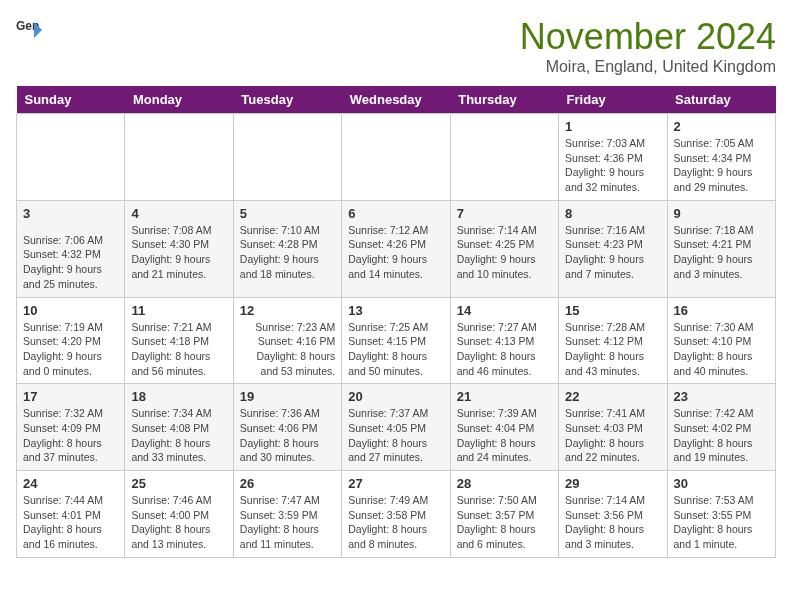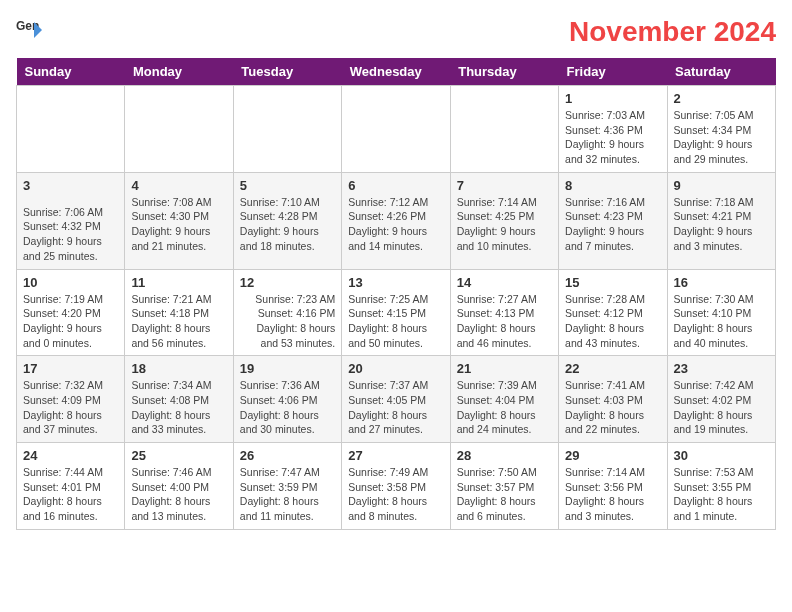--- a/index.html
+++ b/index.html
@@ -22,23 +22,23 @@
       gap: 4px;
     }
     .logo-icon {
       width: 28px;
       height: 28px;
     }
     .title-area {
       text-align: right;
     }
     .month-title {
-      font-size: 28px;
-      font-weight: bold;
-      color: #ef4444;
+      font-size: 36px;
+      font-weight: normal;
+      color: #4d7c0f;
     }
     .location-title {
       font-size: 16px;
       color: #555;
     }
     table {
       width: 100%;
       border-collapse: collapse;
       table-layout: fixed;
     }
@@ -84,20 +84,21 @@
 
 <div class="header-area">
   <div class="logo">
     <svg class="logo-icon" viewBox="0 0 28 28">
       <text x="0" y="14" font-size="12" font-weight="bold" fill="#333">Gen</text>
       <polygon points="18,6 26,14 18,22" fill="#4a90d9"></polygon>
     </svg>
   </div>
   <div class="title-area">
     <div class="month-title">November 2024</div>
+    <div class="location-title">Moira, England, United Kingdom</div>
   </div>
 </div>
 
 <table>
   <thead>
     <tr>
     <th>Sunday</th>
         <th>Monday</th>
         <th>Tuesday</th>
         <th>Wednesday</th>

